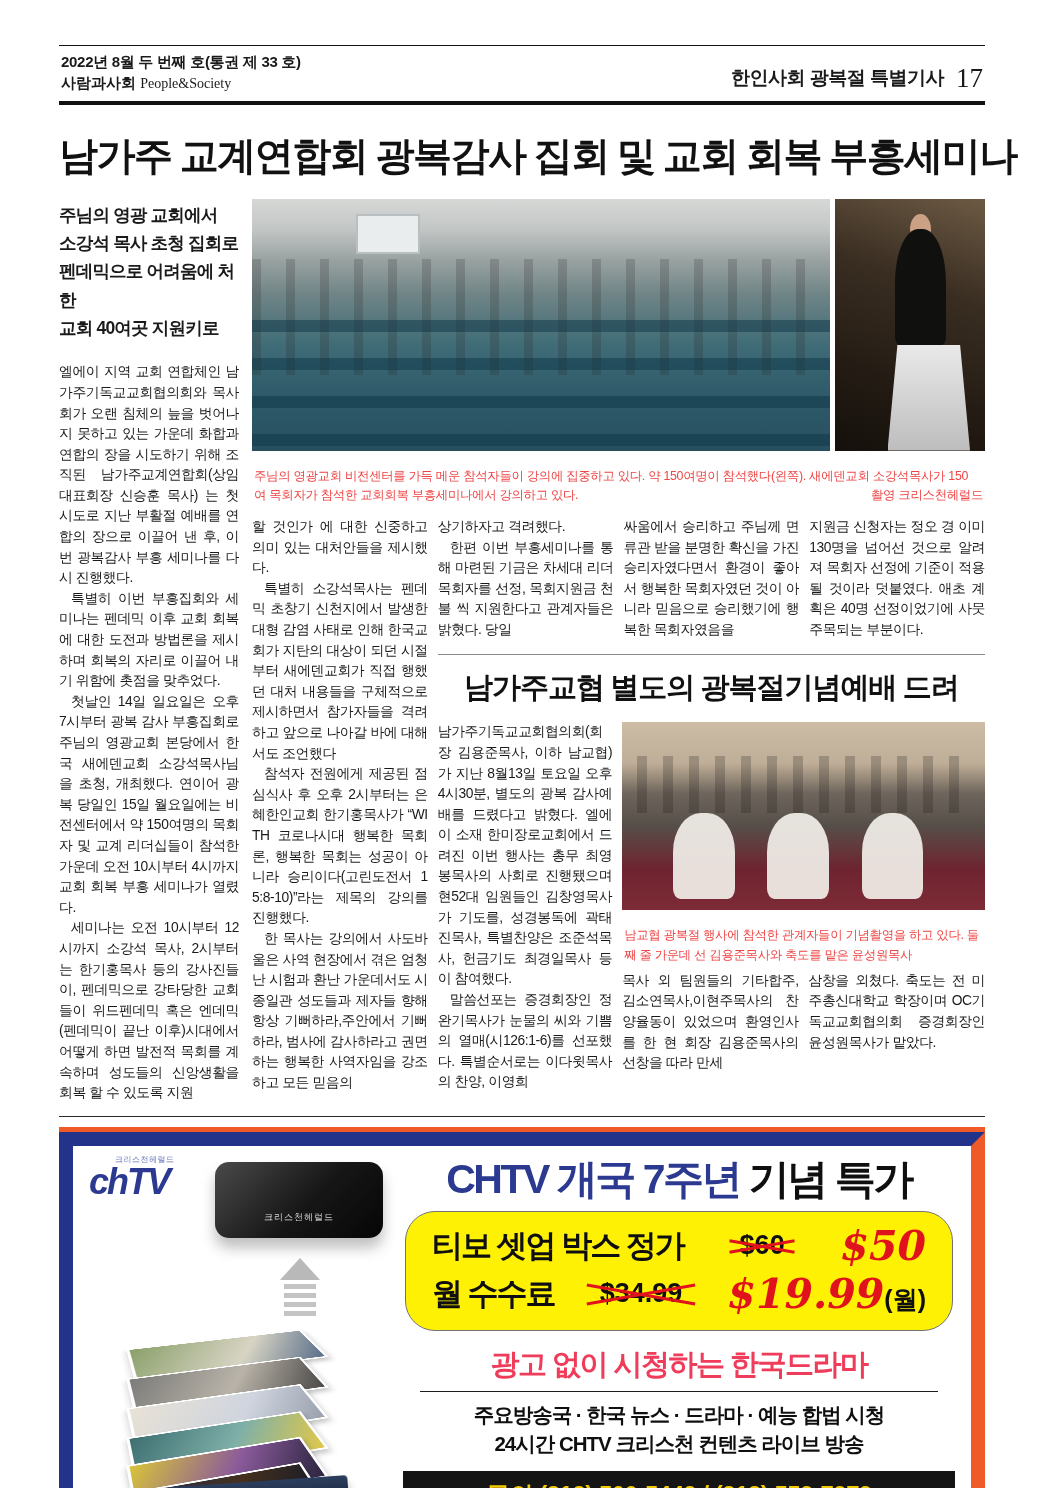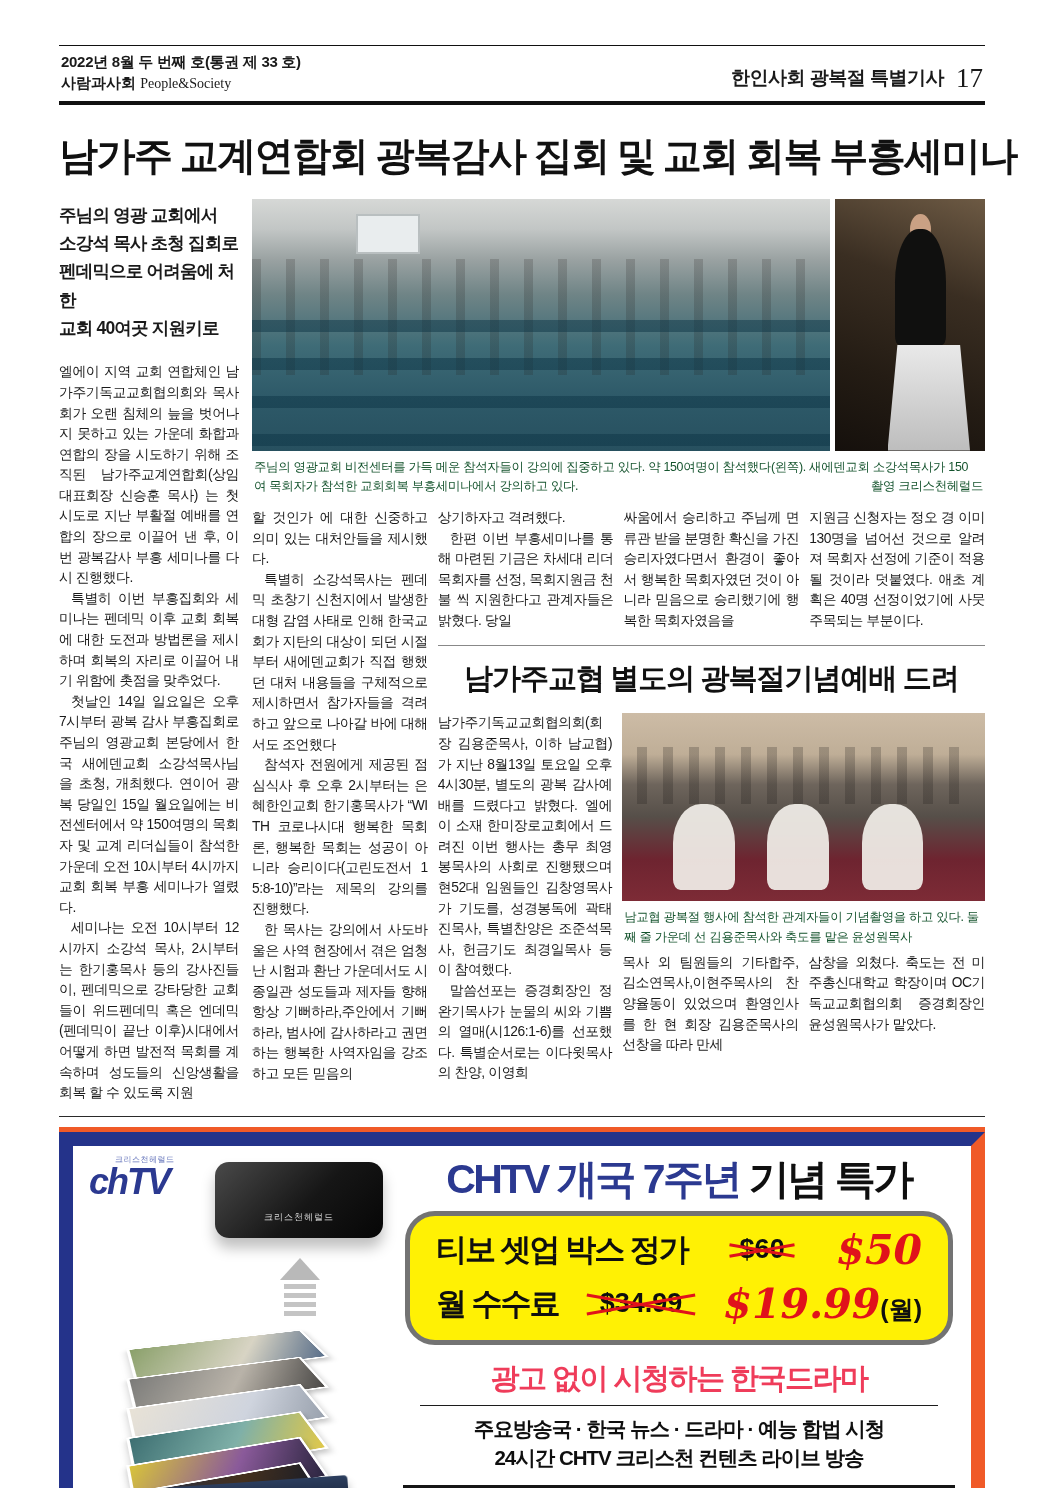--- a/index.html
+++ b/index.html
@@ -44,22 +44,22 @@
     background:repeating-linear-gradient(90deg, rgba(35,30,28,.55) 0 9px, rgba(0,0,0,0) 9px 34px); opacity:.35; }
   .photo-speaker { width:150px;
     background:linear-gradient(200deg,#6d5a44 0%,#3a2e22 35%,#241c14 70%,#15100c 100%); }
   .photo-speaker .podium { position:absolute; right:10%; bottom:0; width:55%; height:42%;
     background:linear-gradient(180deg,#e9e9e9,#bdbdbd); clip-path:polygon(12% 0,88% 0,100% 100%,0 100%); }
   .photo-speaker .person { position:absolute; right:26%; top:12%; width:34%; height:46%;
     background:#10100f; border-radius:46% 46% 8% 8%; }
   .photo-speaker .head { position:absolute; right:36%; top:6%; width:14%; height:12%;
     background:#caa184; border-radius:50%; }
 
-  .caption { position:relative; font-size:12.4px; color:#14532d; line-height:1.55;
-    letter-spacing:-0.3px; margin:7px 2px 12px 2px; padding-right:4px; }
+  .caption { position:relative; font-size:12.4px; color:#ef4444; line-height:1.55;
+    letter-spacing:-0.3px; margin:16px 2px 12px 2px; padding-right:4px; }
   .caption .credit { position:absolute; right:0; bottom:0; }
 
   .lower { display:grid; grid-template-columns:repeat(4,1fr); column-gap:10px; margin-top:2px; }
   .c2 { grid-row:1 / span 3; grid-column:1; }
   .topcell { height:132px; overflow:hidden; }
   .h2wrap { grid-column:2 / span 3; border-top:1px solid #888; margin-top:4px; padding-top:13px; text-align:center; }
   .headline2 { font-family:"Liberation Serif", serif; font-weight:700; font-size:29px; letter-spacing:-1px; color:#111; }
   .art2 { grid-column:2 / span 3; display:grid; grid-template-columns:1fr 2.08fr; column-gap:10px; margin-top:14px; }
   .photo-group { height:188px; position:relative; overflow:hidden;
     background:linear-gradient(180deg,#cdbca6 0%,#bfae97 22%,#6e655c 38%,#564f49 55%,#6e2430 78%,#7d2b36 100%); }
@@ -97,24 +97,24 @@
   .card:nth-child(4){ top:90px; background:linear-gradient(120deg,#3d6f72,#7fb0a8 55%,#e0c84a); }
   .card:nth-child(5){ top:118px; background:linear-gradient(120deg,#d8c43a,#8a5a9a 55%,#2c2640); }
   .card:nth-child(6){ top:146px; background:linear-gradient(120deg,#23304a,#44301e 55%,#141a28); }
   .tivo { position:absolute; left:58px; top:166px; width:200px; height:46px; border-radius:4px;
     background:linear-gradient(180deg,#2c3e5e,#151f33 70%,#0c1220); box-shadow:0 8px 10px rgba(0,0,0,.3);
     display:flex; align-items:center; justify-content:center; transform:rotateZ(-4deg); }
 
   .ad-content { padding:12px 16px 8px 0; display:flex; flex-direction:column; }
   .ad-title { text-align:center; font-size:41px; font-weight:900; letter-spacing:-2.5px; line-height:1.05; }
   .ad-title .t-blue { color:#2b3990; } .ad-title .t-black { color:#0f0f0f; }
-  .price-box { background:#fff104; border:5px solid #737373; border-radius:30px;
+  .price-box { background:#fff104; border:1px solid #737373; border-radius:30px;
     margin:10px 2px 12px 2px; padding:10px 26px 12px 26px; }
   .price-row { display:flex; align-items:center; justify-content:space-between; }
-  .price-row + .price-row { margin-top:6px; }
+  .price-row + .price-row { }
   .p-label { font-size:31px; font-weight:900; letter-spacing:-2px; color:#0f0f0f; }
   .old { position:relative; font-size:27px; font-weight:900; color:#0f0f0f; padding:0 6px; }
   .old::before, .old::after { content:""; position:absolute; left:-8%; right:-8%; top:48%; height:3px; background:#e0121b; }
   .old::before { transform:rotate(10deg); } .old::after { transform:rotate(-10deg); }
   .new { font-family:"DejaVu Serif", serif; font-style:italic; font-weight:bold;
     font-size:41px; color:#e0121b; letter-spacing:0; white-space:nowrap; }
   .new .suffix { font-family:"Liberation Sans",sans-serif; font-style:normal; font-weight:900;
     color:#0f0f0f; font-size:25px; }
   .tagline { text-align:center; color:#ef3c5a; font-size:29px; font-weight:900; letter-spacing:-1.5px; margin:2px 0 6px 0; }
   .thin-rule { border-top:1.6px solid #1c1c1c; width:94%; margin:0 auto 8px auto; }

